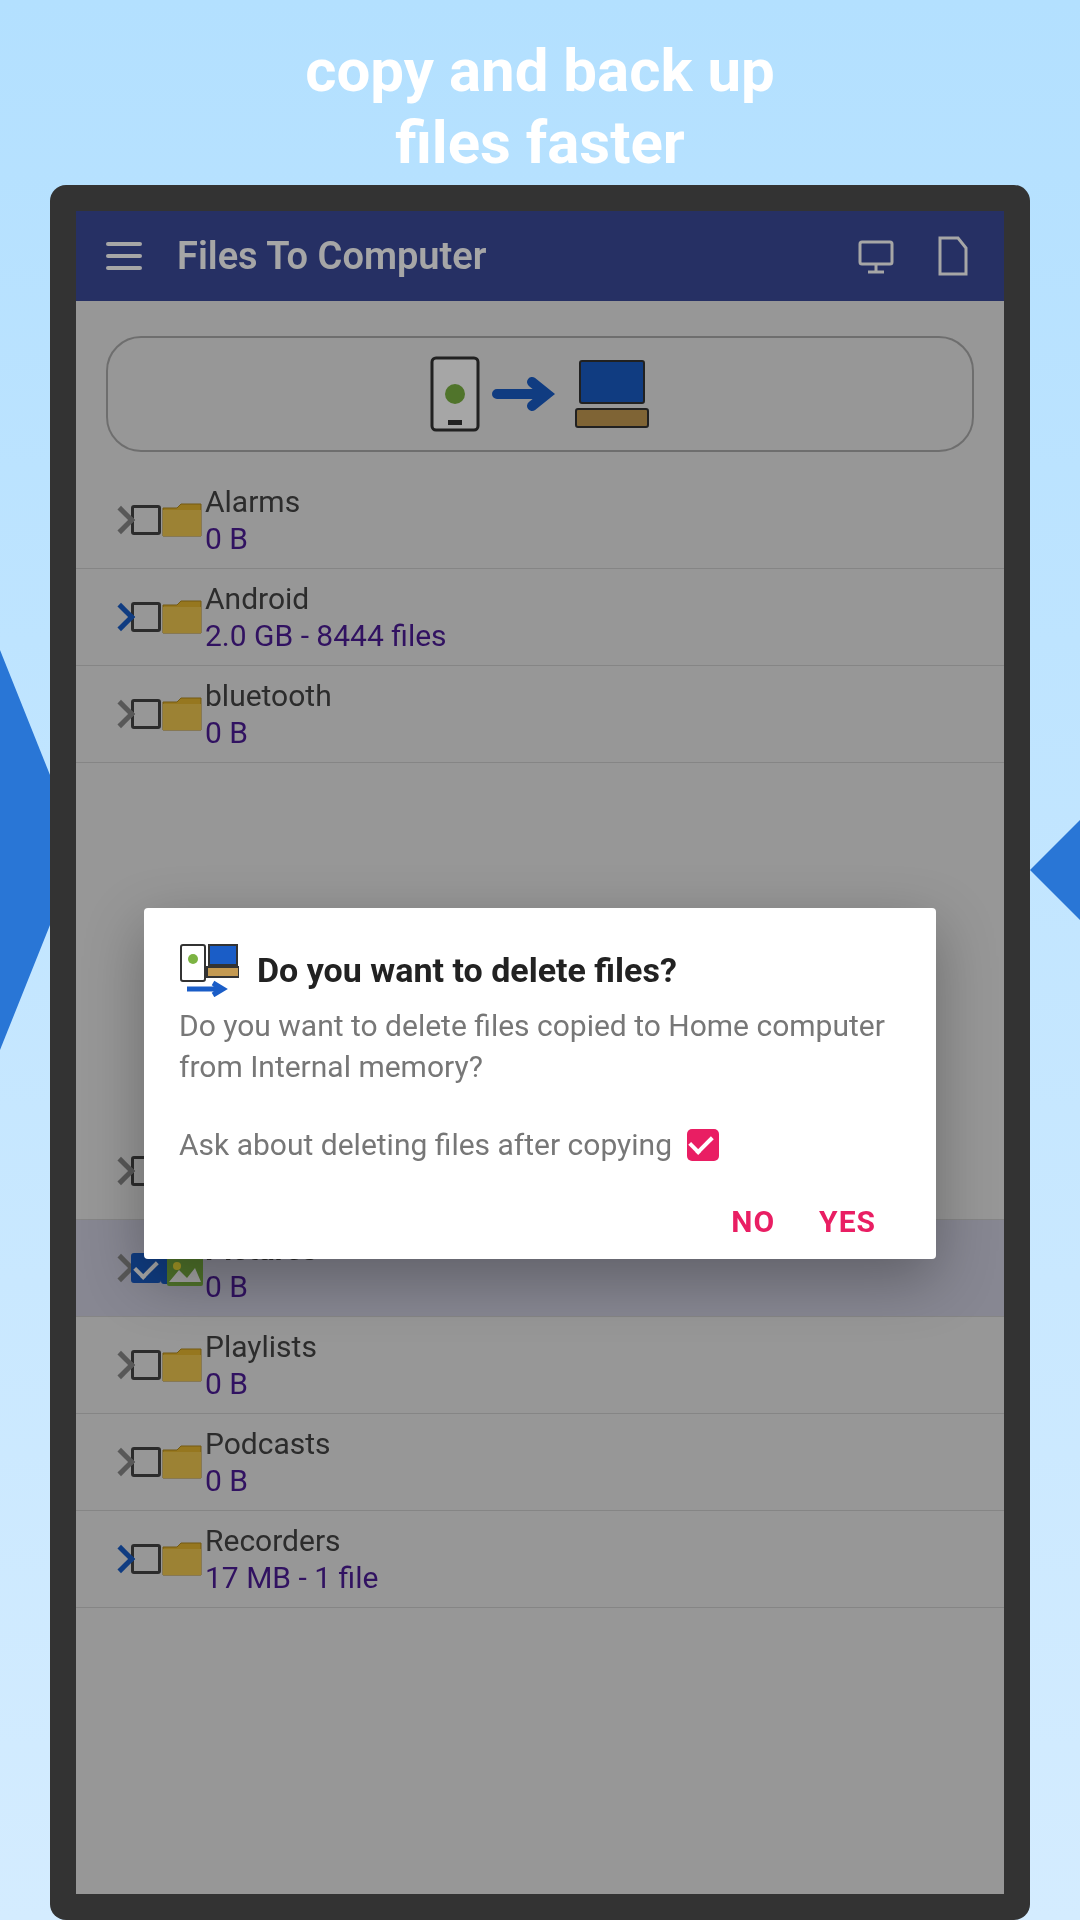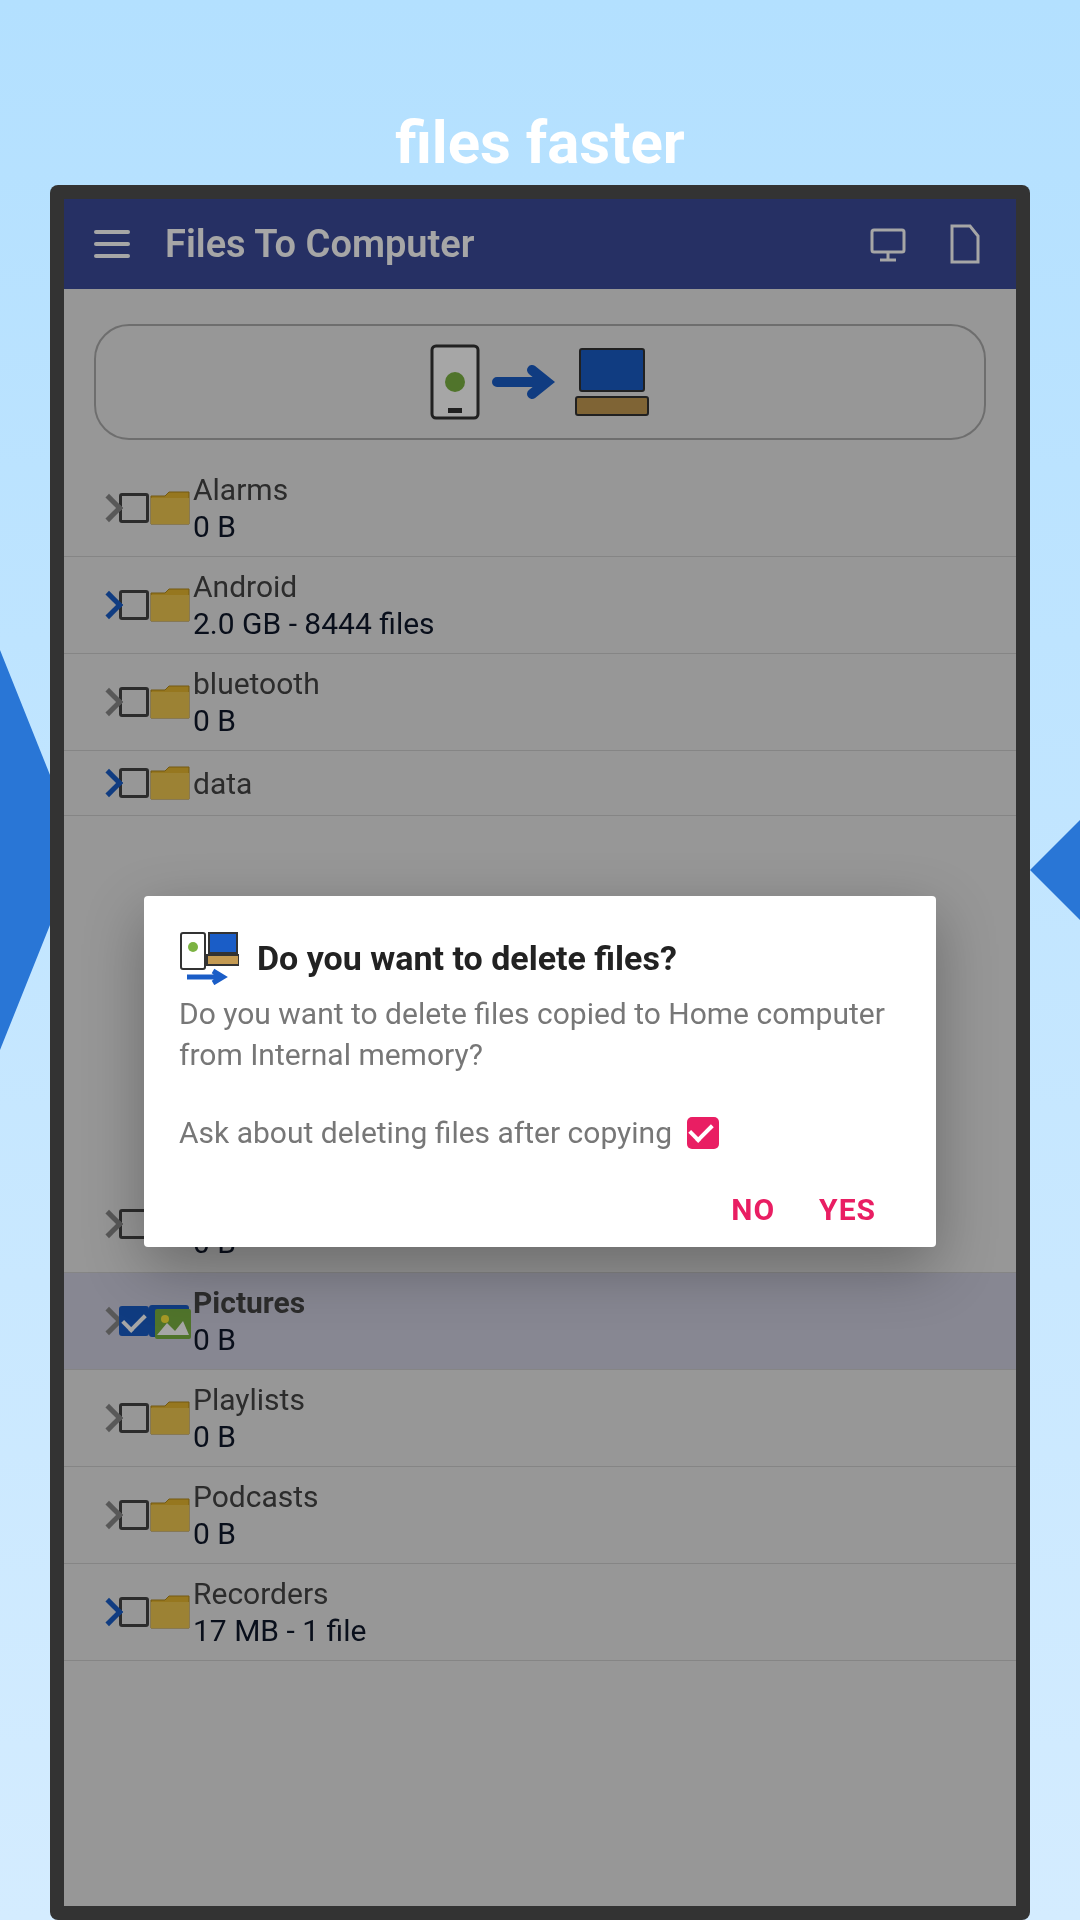--- a/index.html
+++ b/index.html
@@ -1,62 +1,62 @@
 <!DOCTYPE html>
 <html><head>
 <meta charset="utf-8">
 <style>
 *{box-sizing:border-box;margin:0;padding:0;font-family:-apple-system,BlinkMacSystemFont,'Segoe UI',Roboto,sans-serif}
 html,body{width:1080px;height:1920px;overflow:hidden}
 .bg{width:1080px;height:1920px;background:linear-gradient(180deg,#b3e0ff 0%,#d4ecff 100%);position:relative}
 .triangle-left{position:absolute;left:0;top:650px;width:0;height:0;border-top:200px solid transparent;border-bottom:200px solid transparent;border-left:80px solid #2976d6}
 .triangle-right{position:absolute;right:0;top:820px;width:0;height:0;border-top:50px solid transparent;border-bottom:50px solid transparent;border-right:50px solid #2976d6}
 .promo{color:#fff;font-size:60px;font-weight:700;text-align:center;padding:35px 0 30px;line-height:1.2}
-.phone{position:absolute;left:50%;transform:translateX(-50%);top:185px;width:980px;height:1735px;background:#333;border-radius:8px;padding:14px}
+.phone{position:absolute;left:50%;transform:translateX(-50%);top:185px;width:980px;height:1735px;background:#333;border-radius:16px;padding:26px}
 .screen{width:100%;height:100%;background:#e8e8e8;border-radius:0;overflow:hidden;position:relative}
 .appbar{background:#3b4a9a;height:90px;display:flex;align-items:center;padding:0 30px;gap:35px}
 .menu-icon{width:36px;height:28px;display:flex;flex-direction:column;justify-content:space-between}
 .menu-icon span{height:4px;background:#fff;border-radius:2px}
 .appbar-title{color:#fff;font-size:38px;font-weight:600;flex:1}
 .appbar-icon{width:42px;height:42px;display:flex;align-items:center;justify-content:center}
 .content{padding:35px 0 0}
 .transfer-banner{margin:0 30px 20px;border:2px solid #aaa;border-radius:35px;padding:18px 0;display:flex;align-items:center;justify-content:center;gap:12px;background:#e8e8e8}
 .list{padding:0}
 .row{display:flex;align-items:center;padding:12px 30px 12px 35px;border-bottom:1px solid #ccc;}
 .row.selected{background:#d0d0e0}
 .chevron{width:20px;height:20px;border-right:5px solid #888;border-bottom:5px solid #888;transform:rotate(-45deg)}
 .chevron.blue{border-color:#1a5dc7}
 .checkbox{width:30px;height:30px;border:3px solid #444;border-radius:3px;flex-shrink:0}
 .checkbox.checked{background:#1a5dc7;border-color:#1a5dc7;position:relative}
 .checkbox.checked::after{content:'';position:absolute;left:5px;top:0px;width:10px;height:18px;border-right:4px solid #fff;border-bottom:4px solid #fff;transform:rotate(45deg)}
 .folder{width:44px;height:40px;position:relative;flex-shrink:0}
 .row-text{display:flex;flex-direction:column;gap:2px}
 .row-name{font-size:30px;color:#444}
 .row-name.bold{font-weight:700}
-.row-meta{font-size:30px;color:#0f172a}
+.row-meta{font-size:30px;color:#4c1d95}
 .dim{position:absolute;inset:0;background:rgba(0,0,0,0.35)}
 .dialog{position:absolute;left:50%;top:697px;transform:translateX(-50%);width:792px;background:#fff;border-radius:4px;box-shadow:0 20px 60px rgba(0,0,0,0.3);padding:35px 35px 20px}
 .dialog-header{display:flex;align-items:center;gap:18px;margin-bottom:9px}
 .dialog-title{font-size:34px;font-weight:700;color:#222}
 .dialog-body{font-size:30px;color:#777;line-height:1.35;margin-bottom:40px}
 .dialog-option{display:flex;align-items:center;gap:15px;font-size:30px;color:#777;margin-bottom:42px}
 .pink-check{width:32px;height:32px;background:#e91e63;border-radius:5px;position:relative}
 .pink-check::after{content:'';position:absolute;left:7px;top:2px;width:10px;height:18px;border-right:4px solid #fff;border-bottom:4px solid #fff;transform:rotate(45deg)}
 .dialog-actions{display:flex;justify-content:flex-end;gap:44px;padding-right:25px}
 .dialog-btn{font-size:30px;font-weight:700;color:#e91e63;background:none;border:none;letter-spacing:1px}
 </style>
 </head>
 <body>
 
 <div class="bg">
   <div class="triangle-left"></div>
   <div class="triangle-right"></div>
 
   <div class="promo">
-    <br>
+    <span>copy and back up</span><br>
     <span>files faster</span>
   </div>
 
   <div class="phone">
     <div class="screen">
 
       <div class="appbar">
         <div class="menu-icon">
             <span></span>
             <span></span>
@@ -123,32 +123,20 @@
     <div class="checkbox"></div>
     <div class="folder"><svg width="44" height="40" viewBox="0 0 44 40">
                   <path d="M2 8 L16 8 L20 4 L40 4 L40 36 L2 36 Z" fill="#e6b730" stroke="#b38a1a" stroke-width="1"></path>
                   <rect x="2" y="10" width="38" height="26" fill="#f0c850"></rect>
                 </svg></div>
     <div class="row-text">
       <div class="row-name">bluetooth</div>
       <div class="row-meta">0 B</div>
     </div>
   </div>
-            <div class="row">
-    <div class="chevron blue"></div>
-    <div class="checkbox"></div>
-    <div class="folder"><svg width="44" height="40" viewBox="0 0 44 40">
-                  <path d="M2 8 L16 8 L20 4 L40 4 L40 36 L2 36 Z" fill="#e6b730" stroke="#b38a1a" stroke-width="1"></path>
-                  <rect x="2" y="10" width="38" height="26" fill="#f0c850"></rect>
-                </svg></div>
-    <div class="row-text">
-      <div class="row-name">data</div>
-
-    </div>
-  </div>
             <div style="height:360px"></div>
             <div class="row">
     <div class="chevron"></div>
     <div class="checkbox"></div>
     <div class="folder"><svg width="44" height="40" viewBox="0 0 44 40">
                   <path d="M2 8 L16 8 L20 4 L40 4 L40 36 L2 36 Z" fill="#e6b730" stroke="#b38a1a" stroke-width="1"></path>
                   <rect x="2" y="10" width="38" height="26" fill="#f0c850"></rect>
                 </svg></div>
     <div class="row-text">
       <div class="row-name">Notifications</div>

